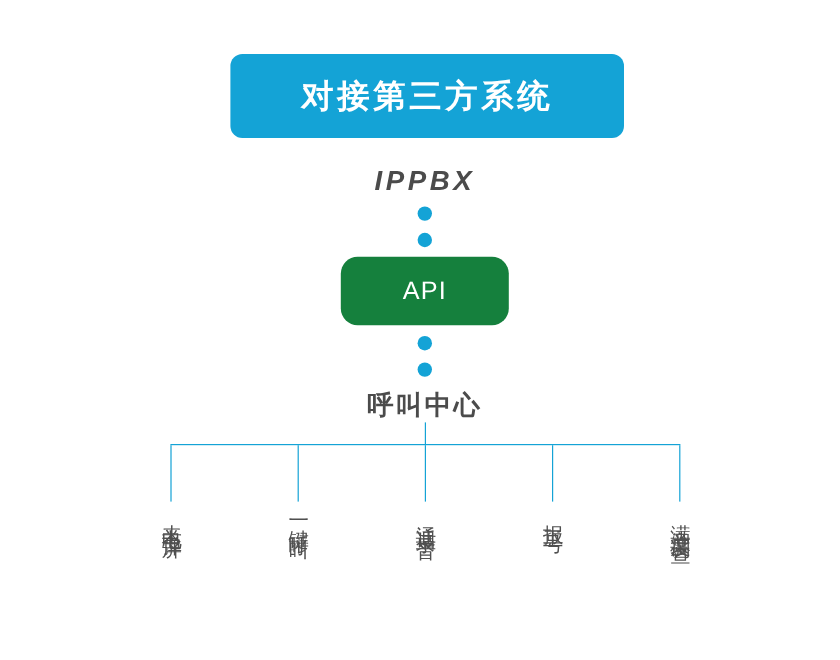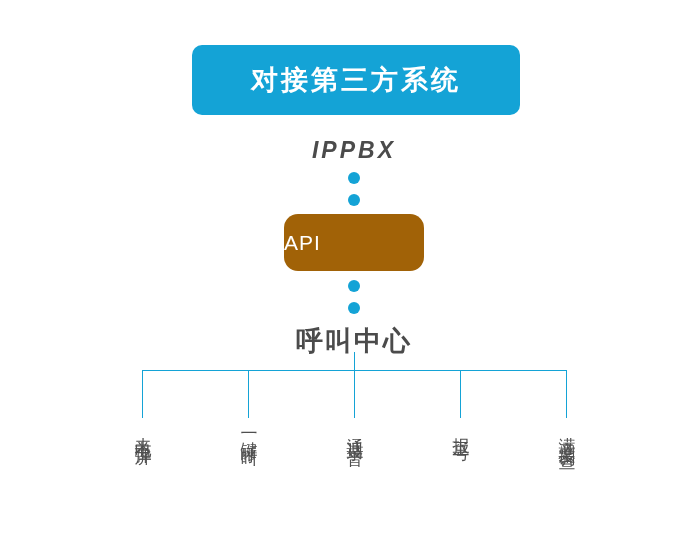--- a/index.html
+++ b/index.html
@@ -60,37 +60,38 @@
   .dot.d1 { top: 172px; }
   .dot.d2 { top: 194px; }
   .dot.d3 { top: 280px; }
   .dot.d4 { top: 302px; }
   .api-box {
     position: absolute;
     left: 284px;
     top: 214px;
     width: 140px;
     height: 57px;
-    background: #a16207;
+    background: #15803d;
     border-radius: 14px;
     display: flex;
     align-items: center;
+    justify-content: center;
   }
   .api-box span {
     color: #ffffff;
     font-size: 21px;
     font-weight: 500;
     letter-spacing: 1px;
   }
   .hub-label {
     position: absolute;
     left: 354px;
     top: 323px;
     transform: translateX(-50%);
-    font-size: 27px;
+    font-size: 22px;
     font-weight: 600;
     letter-spacing: 2px;
     color: #4b4b4b;
     white-space: nowrap;
   }
   .line {
     position: absolute;
     background: #14a3d6;
   }
   .stem {

